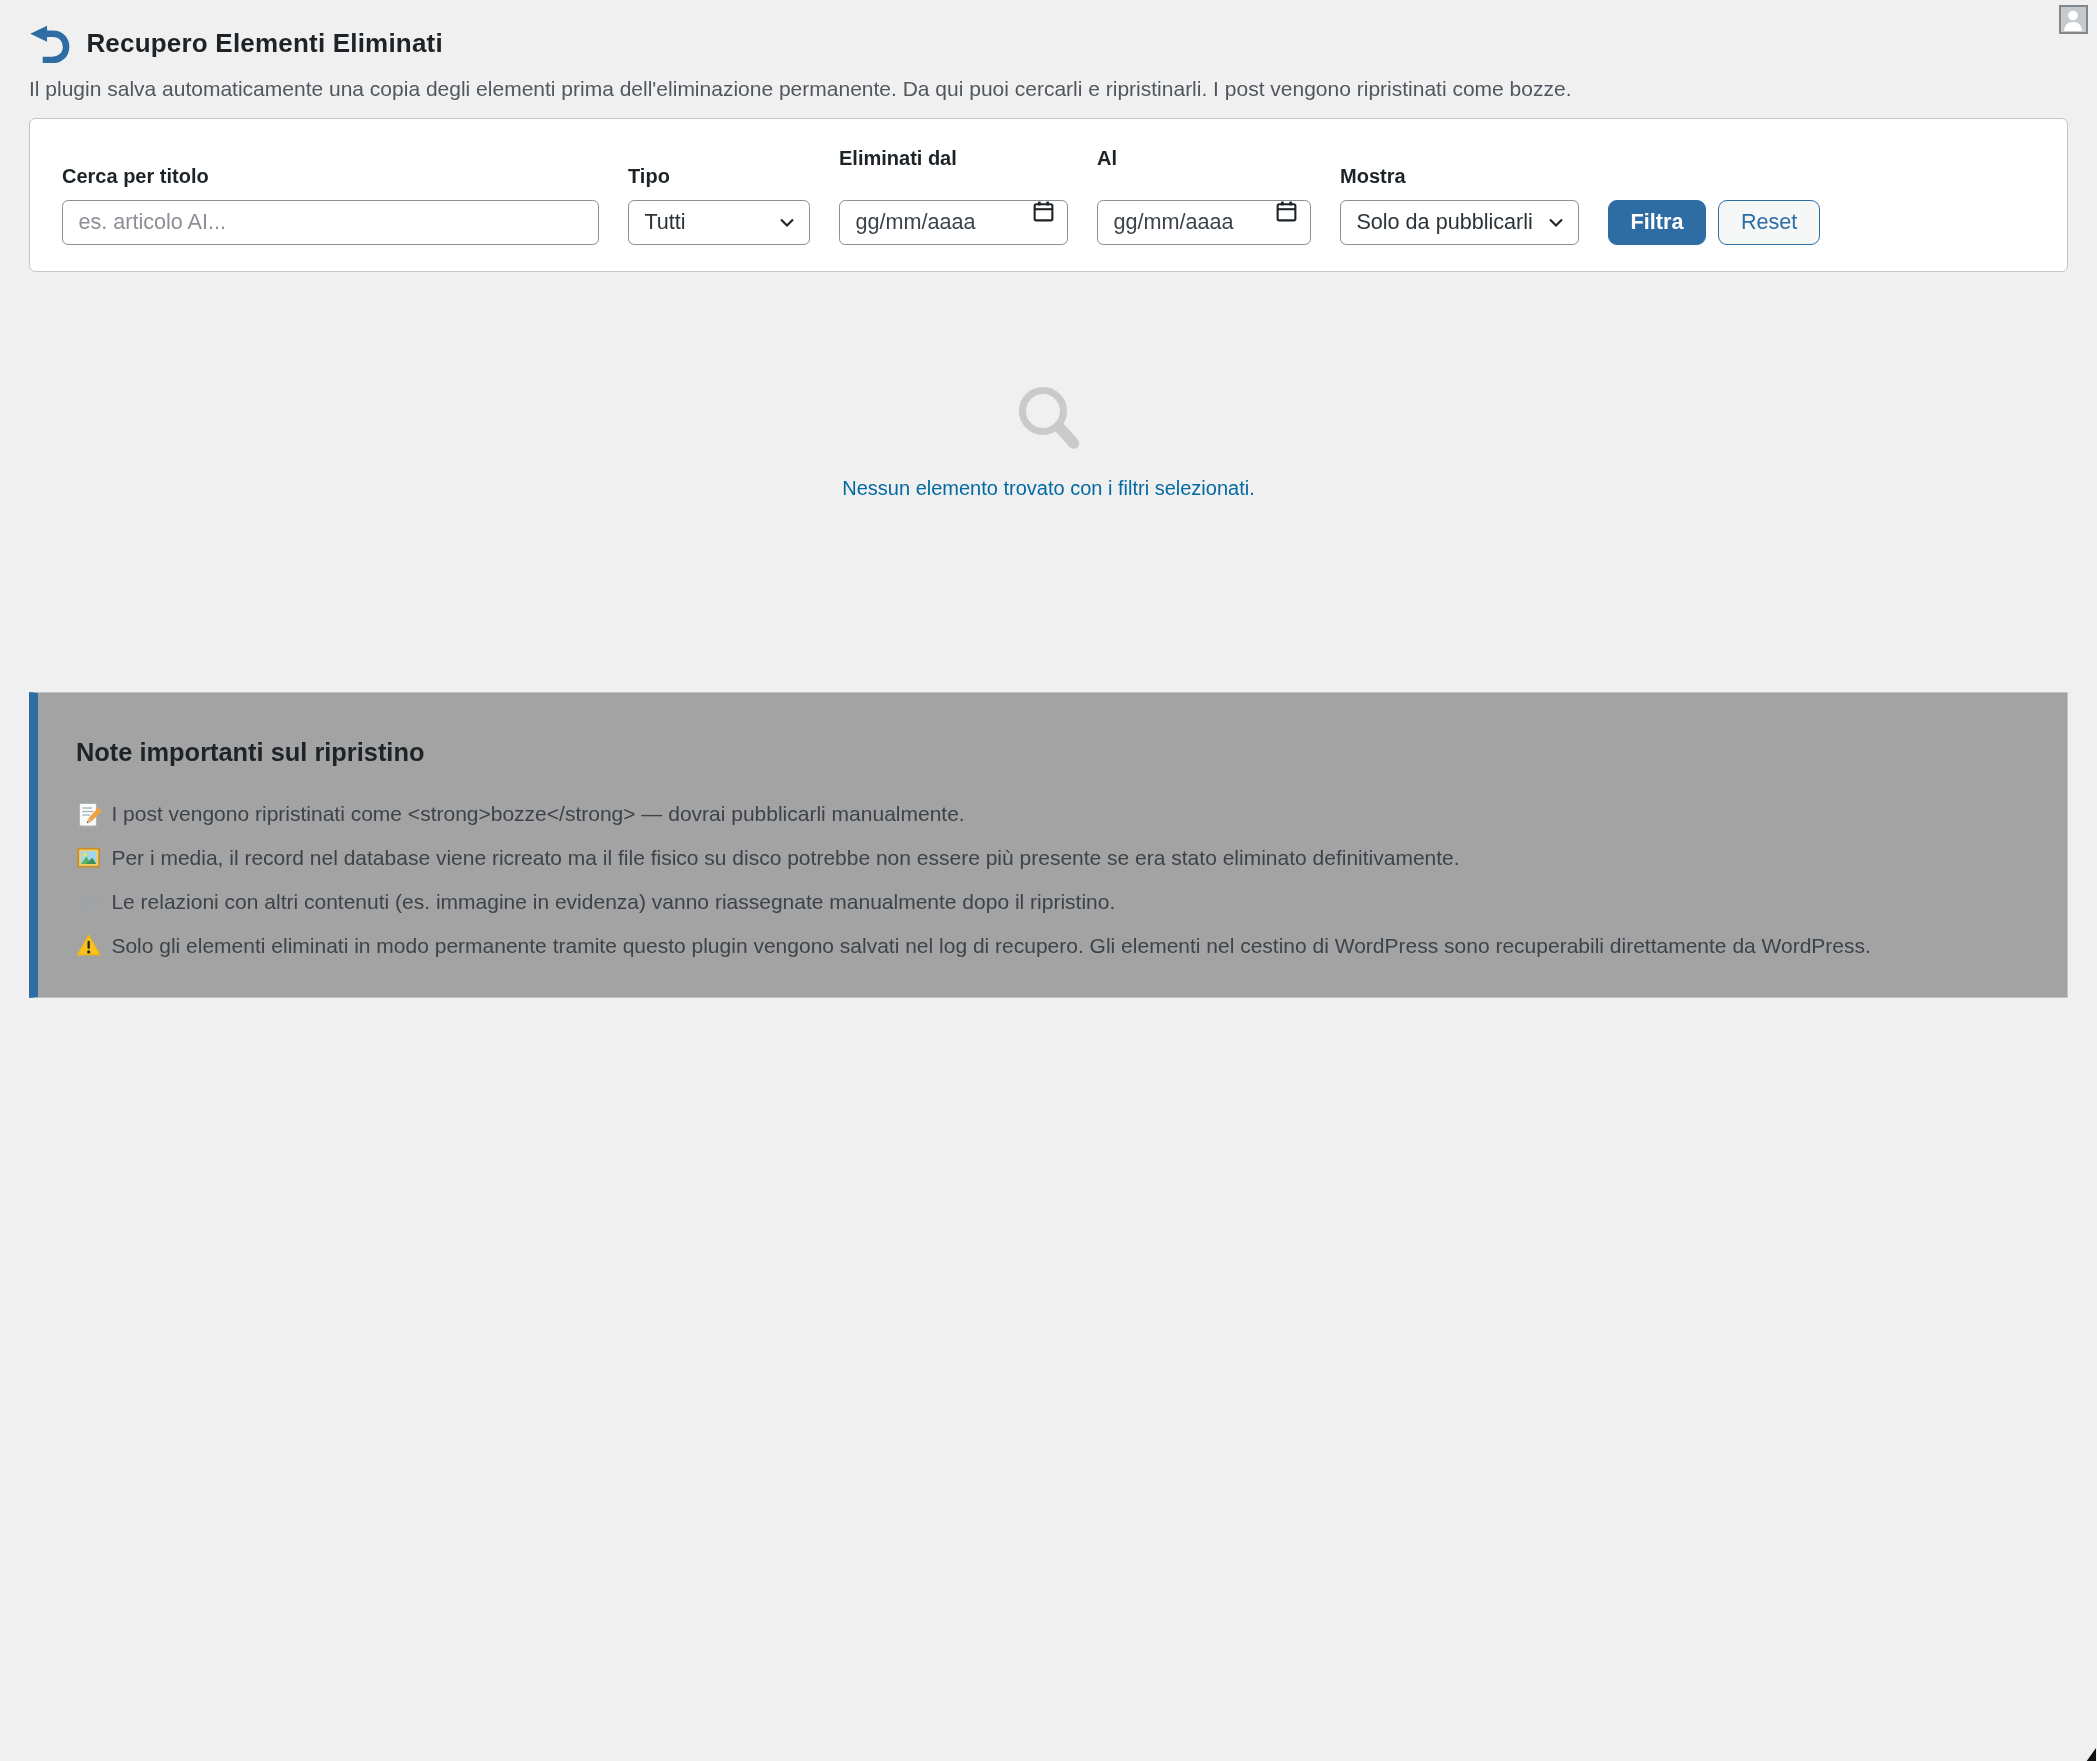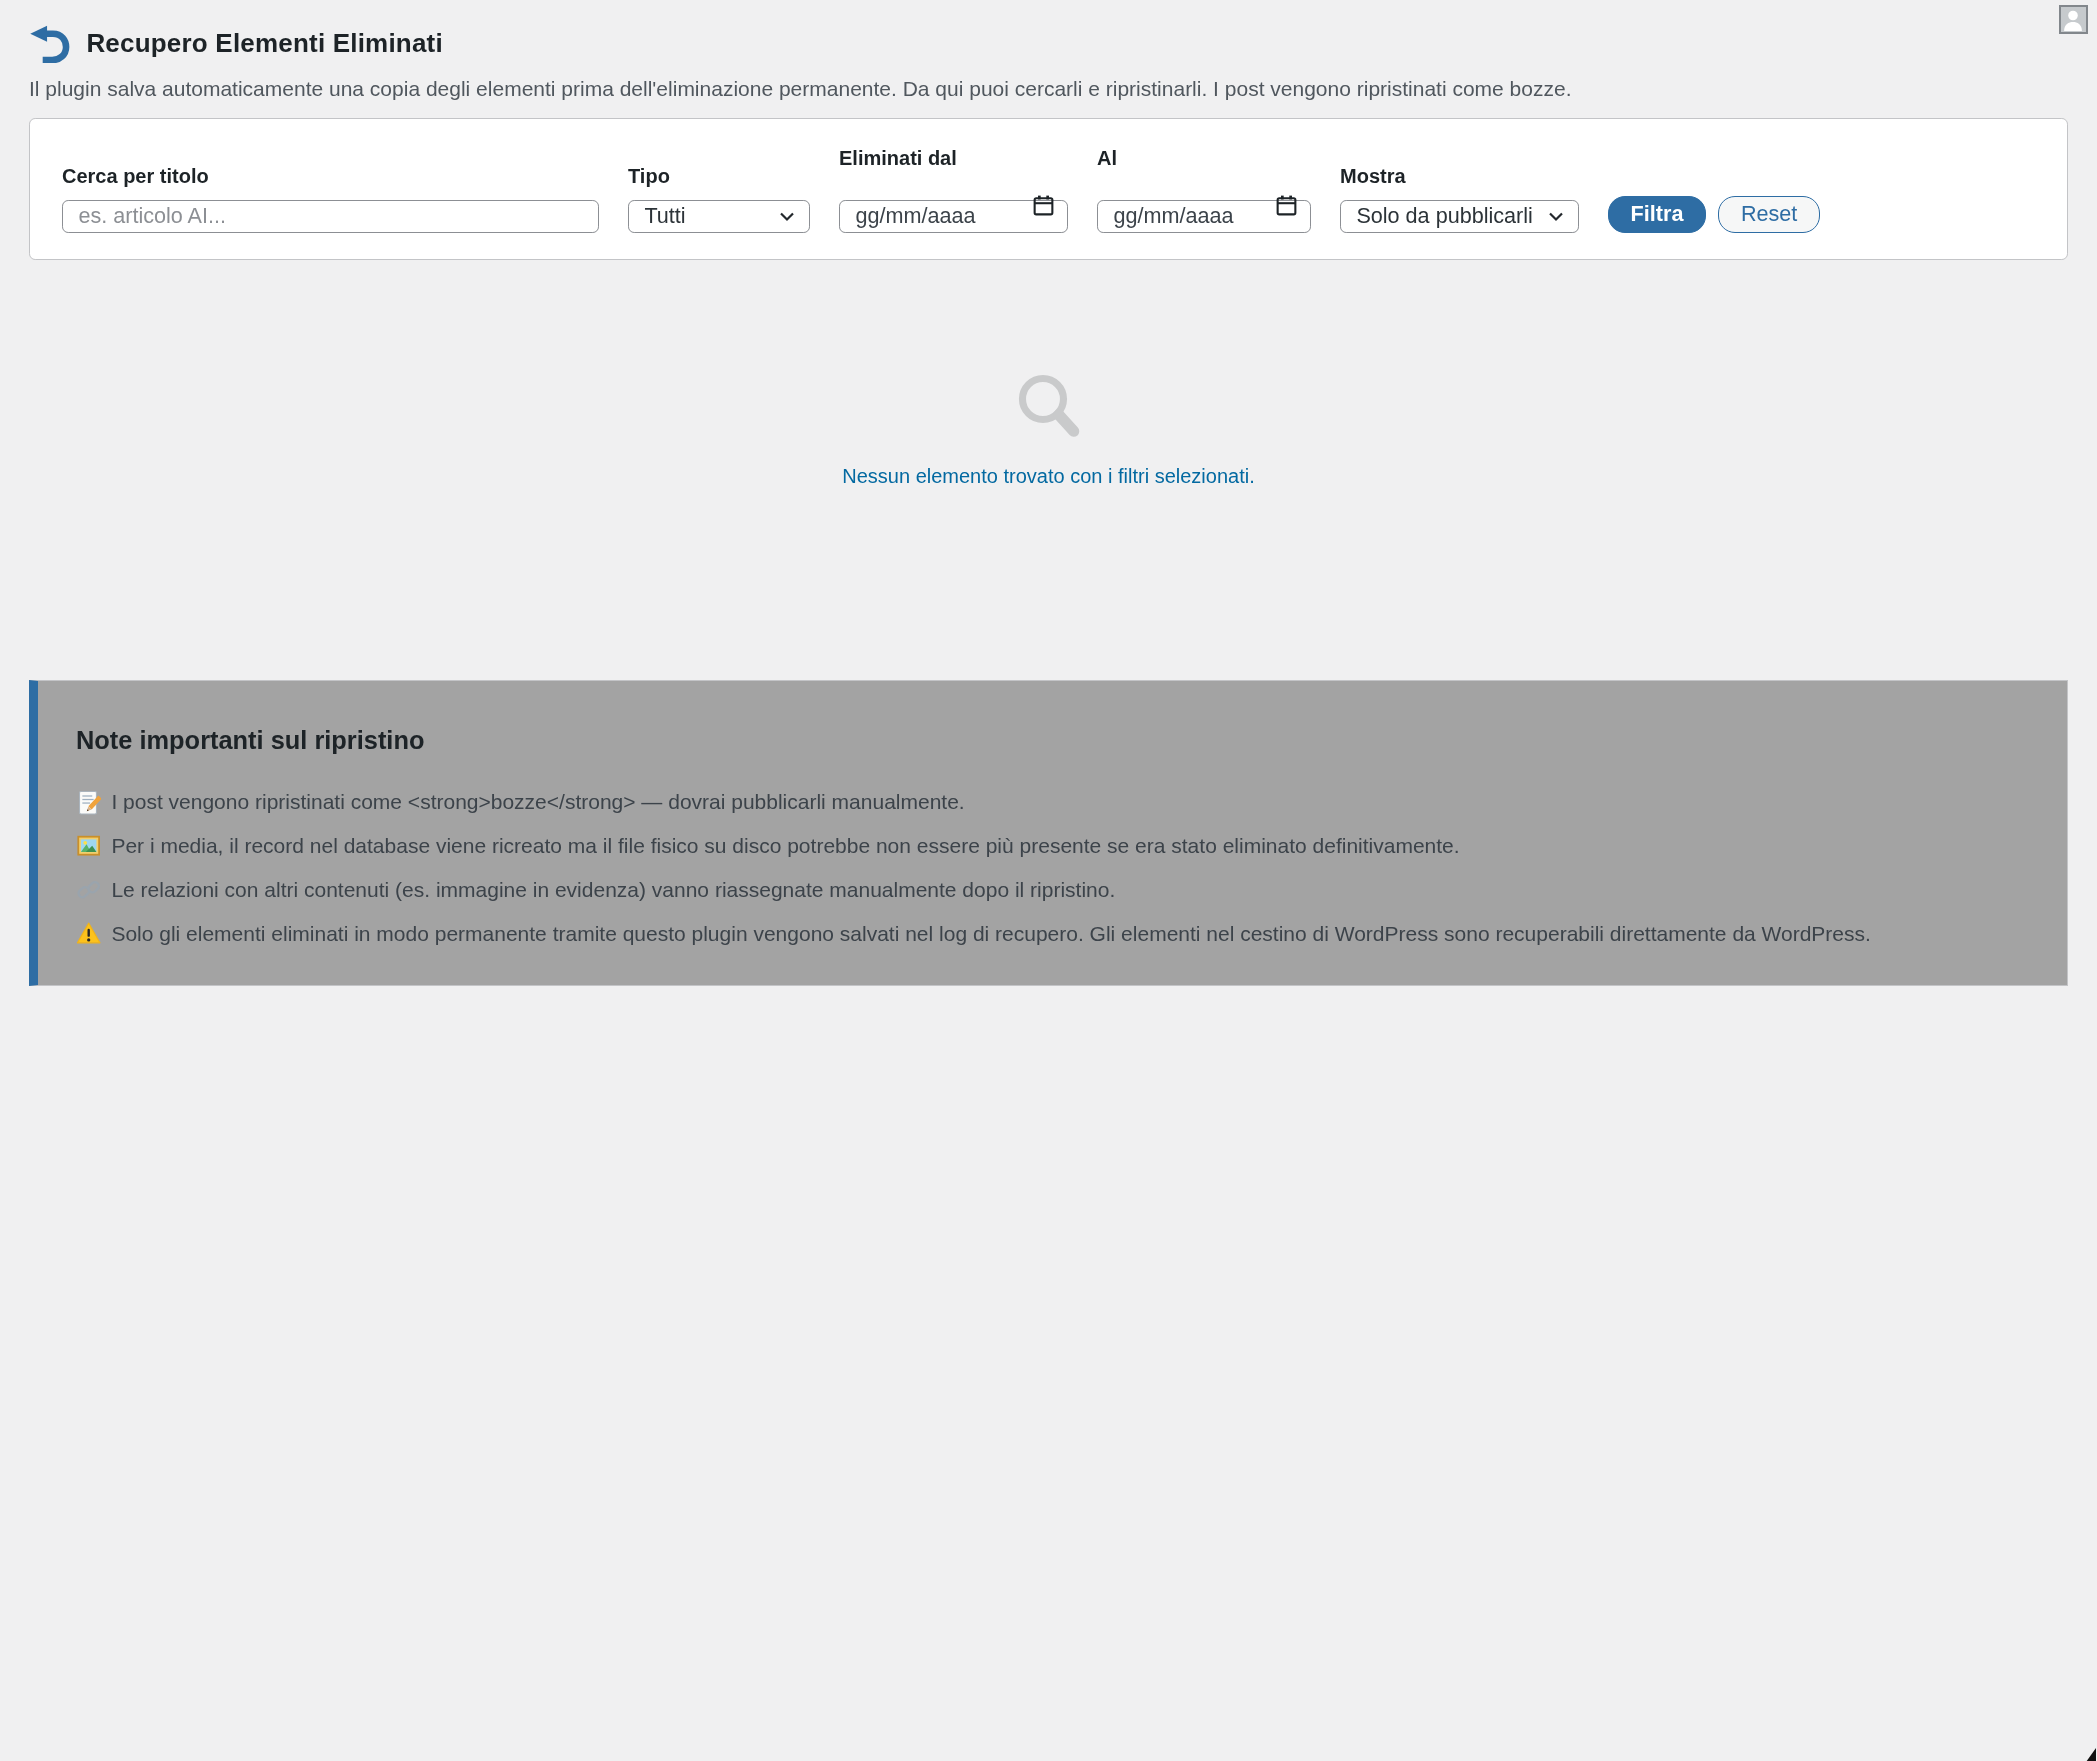--- a/index.html
+++ b/index.html
@@ -46,21 +46,21 @@
   .field { display: flex; flex-direction: column; }
   .field label {
     font-size: 20px;
     font-weight: 700;
     color: #1d2327;
     margin-bottom: 12.3px;
   }
   .control-wrap { position: relative; }
   .control, input.control {
     box-sizing: border-box;
-    height: 33px;
+    height: 45px;
     border: 1.5px solid #8c8f94;
     border-radius: 6.2px;
     background: #ffffff;
     font-family: "Liberation Sans", sans-serif;
     font-size: 21.6px;
     color: #2c3338;
     padding: 0 15.4px;
     outline: none;
   }
   .field-search  { width: 537px; }
@@ -85,23 +85,23 @@
   .cal-icon {
     position: absolute;
     right: 12.3px;
     top: 50%;
     transform: translateY(-50%);
     pointer-events: none;
   }
   .buttons { display: flex; gap: 12.3px; align-items: flex-end; }
   button.btn {
     box-sizing: border-box;
-    height: 37px;
+    height: 45px;
     padding: 0 21.6px;
-    border-radius: 17px;
+    border-radius: 9px;
     font-family: "Liberation Sans", sans-serif;
     font-size: 21.6px;
     font-weight: 600;
     cursor: pointer;
   }
   button.btn-primary {
     background: #2e6da4;
     border: 1.5px solid #2e6da4;
     color: #ffffff;
   }

